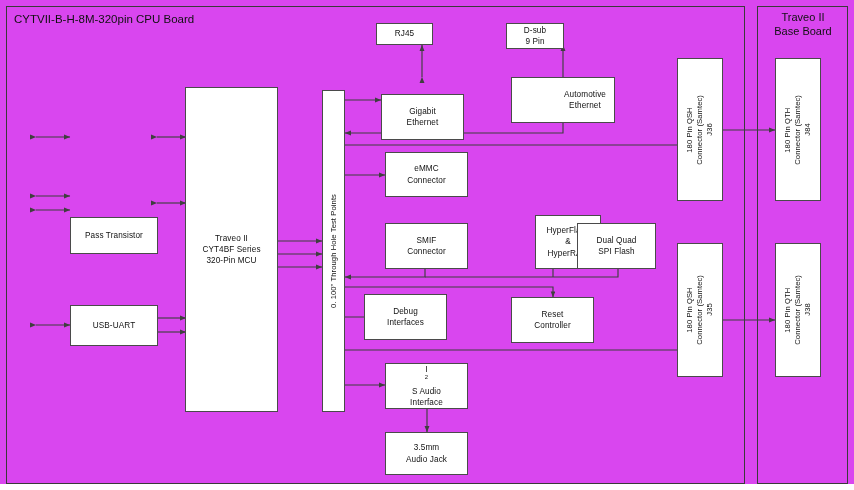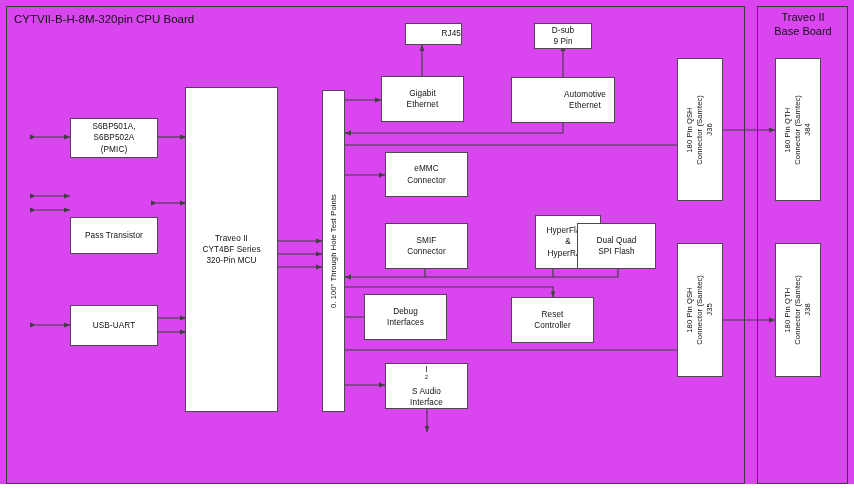--- a/index.html
+++ b/index.html
@@ -81,54 +81,49 @@
       <line x1="345" y1="385" x2="385" y2="385" marker-start="url(#ah)" marker-end="url(#ah)"></line>
 
       <line x1="427" y1="409" x2="427" y2="432" marker-start="url(#ah)" marker-end="url(#ah)"></line>
 
       <line x1="723" y1="130" x2="775" y2="130" marker-start="url(#ah)" marker-end="url(#ah)"></line>
 
       <line x1="723" y1="320" x2="775" y2="320" marker-start="url(#ah)" marker-end="url(#ah)"></line>
     </g>
   </svg>
 
-  <div class="blk" style="left:70px;top:118px;width:88px;height:40px;">
-    <span>S6BP501A,
-S6BP502A
-(PMIC)</span>
-  </div>
 
   <div class="blk" style="left:70px;top:185px;width:88px;height:37px;margin-top:32px;">
     <span>Pass Transistor</span>
   </div>
 
   <div class="blk" style="left:70px;top:305px;width:88px;height:41px;">
     <span>USB-UART</span>
   </div>
 
   <div class="blk" style="left:185px;top:87px;width:93px;height:325px;">
     <span>Traveo II
 CYT4BF Series
 320-Pin MCU</span>
   </div>
 
   <div class="blk" style="left:322px;top:90px;width:23px;height:322px;">
     <span class="vtext">0. 100" Through Hole Test Points</span>
   </div>
 
-  <div class="blk" style="left:405px;top:23px;width:57px;height:22px;justify-content:flex-end;">
+  <div class="blk" style="left:376px;top:23px;width:57px;height:22px;">
     <span>RJ45</span>
   </div>
 
-  <div class="blk" style="left:534px;top:23px;width:58px;height:26px;text-align:center;">
+  <div class="blk" style="left:506px;top:23px;width:58px;height:26px;text-align:center;">
     <span>D-sub
 9 Pin</span>
   </div>
 
-  <div class="blk" style="left:381px;top:76px;width:83px;height:46px;">
+  <div class="blk" style="left:381px;top:94px;width:83px;height:46px;">
     <span>Gigabit
 Ethernet</span>
   </div>
 
   <div class="blk" style="left:511px;top:77px;width:104px;height:46px;padding-left:44px;">
     <span>Automotive
 Ethernet</span>
   </div>
 
   <div class="blk" style="left:385px;top:152px;width:83px;height:45px;">
@@ -160,20 +155,24 @@
   <div class="blk" style="left:511px;top:297px;width:83px;height:46px;">
     <span>Reset
 Controller</span>
   </div>
 
   <div class="blk" style="left:385px;top:363px;width:83px;height:46px;">
     <span><span>I</span><sup>2</sup><span>S Audio
 Interface</span></span>
   </div>
 
+  <div class="blk" style="left:385px;top:432px;width:83px;height:43px;">
+    <span>3.5mm
+Audio Jack</span>
+  </div>
 
   <div class="blk tall" style="left:677px;top:58px;width:46px;height:143px;">
     <span class="vtext">180 Pin QSH
 Connector (Samtec)
 J36</span>
   </div>
 
   <div class="blk tall" style="left:677px;top:243px;width:46px;height:134px;">
     <span class="vtext">180 Pin QSH
 Connector (Samtec)

